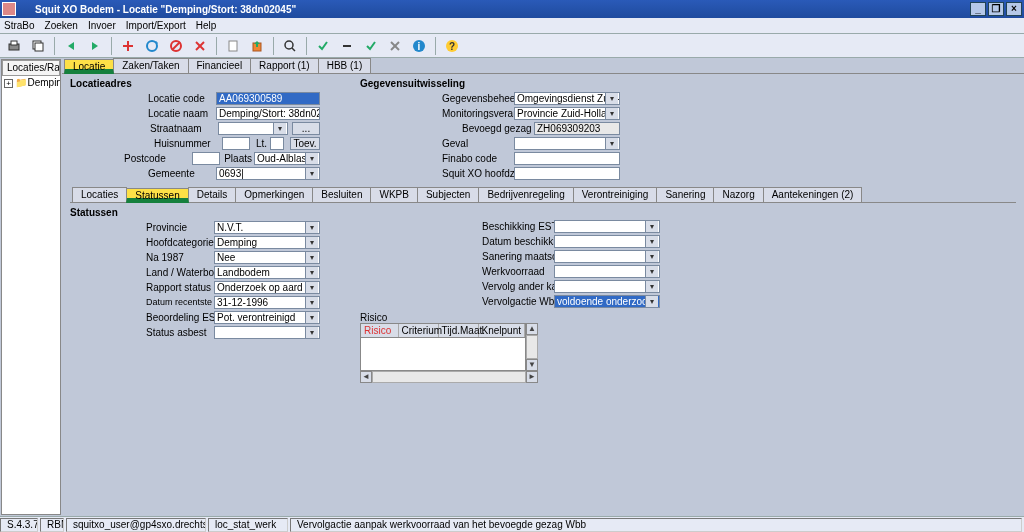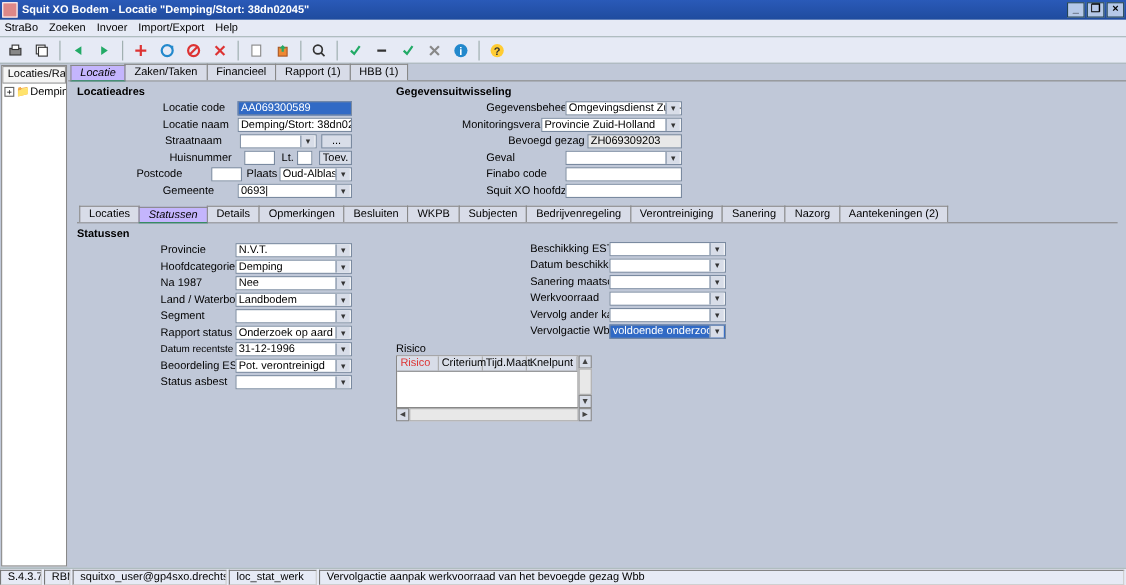--- a/index.html
+++ b/index.html
@@ -1,18 +1,18 @@
 <!DOCTYPE html>
 <html><head>
 <meta charset="utf-8">
 <style>
 * { box-sizing: border-box; margin: 0; padding: 0; font-family: Tahoma, Arial, sans-serif; font-size: 10px; }
 html, body { width: 1024px; height: 532px; overflow: hidden; background: #c0c8d8; }
 
-.titlebar { height: 18px; background: linear-gradient(#2a5ab8, #1f4b9e); color: #fff; display: flex; align-items: center; padding: 0 2px; }
+.titlebar { height: 18px; background: linear-gradient(#2a5ab8, #1f4b9e); color: #fff; display: flex; align-items: center; padding: 0 2px; gap: 15px; }
 .titlebar .icon { width: 14px; height: 14px; background: #d88; margin-right: 4px; border: 1px solid #fff; }
 .titlebar .title { flex: 1; font-weight: bold; white-space: nowrap; overflow: hidden; }
 .titlebar .win-btns { display: flex; gap: 2px; }
 .titlebar .win-btn { width: 16px; height: 14px; background: #b5c8e8; border: 1px solid #245; text-align: center; line-height: 12px; color: #000; font-weight: bold; }
 
 .menubar { height: 16px; background: #e6eaf5; display: flex; align-items: center; padding: 0 4px; gap: 10px; border-bottom: 1px solid #9aa; }
 .menubar span { color: #000; cursor: default; }
 
 .toolbar { height: 24px; background: #e6eaf5; display: flex; align-items: center; padding: 0 4px; gap: 4px; border-bottom: 1px solid #9aa; }
 .tool-btn { width: 20px; height: 20px; display: flex; align-items: center; justify-content: center; border: 1px solid transparent; }
@@ -22,21 +22,21 @@
 .tree-panel { width: 60px; background: #fff; border: 1px solid #888; margin: 1px; overflow: hidden; }
 .tree-tabs { height: 16px; background: #e6eaf5; display:flex; }
 .tree-tab { padding: 1px 4px; border: 1px solid #999; background:#f5f5f5; white-space:nowrap; overflow:hidden; }
 .tree-item { padding: 1px 2px; white-space: nowrap; overflow: hidden; }
 .tree-item .box { display:inline-block; width:9px; height:9px; border:1px solid #666; text-align:center; line-height:7px; font-size:8px; margin-right:2px; }
 .tree-item .folder { color:#b58a00; }
 
 .main-panel { flex: 1; background: #c0c8d8; display:flex; flex-direction:column; }
 .tabstrip1 { height: 16px; display:flex; border-bottom:1px solid #888; padding-left:2px; gap:0; }
 .tab { padding: 1px 8px; background:#d8dce8; border:1px solid #888; border-bottom:none; margin-right:-1px; color:#000; cursor:default; white-space:nowrap; }
-.tab.active { background:#c4b5fd; position:relative; top:1px; border-bottom:1px solid #15803d;font-style:italic; }
+.tab.active { background:#fde047; position:relative; top:1px; border-bottom:5px solid #15803d; }
 
 .form-area { flex:1; padding: 4px 8px; overflow:hidden; }
 .section-row { display:flex; gap: 40px; }
 .section { }
 .section-title { font-weight:bold; margin-bottom:2px; }
 .field-row { display:flex; align-items:center; height:14px; margin-bottom:1px;justify-content:flex-end; }
 .field-label { width: 68px; white-space:nowrap; overflow:hidden; }
 .field-label-w { width: 72px; }
 .field-input { background:#fff; border:1px solid #7a8aa0; height:13px; padding:0 2px; display:flex; align-items:center; overflow:hidden; white-space:nowrap; }
 .field-input.sel { background:#316ac5; color:#fff; }
@@ -245,21 +245,21 @@
         </div>
 
         <div class="section" style="width:260px">
           <div class="section-title">Gegevensuitwisseling</div>
           <div class="field-row">
             <div class="field-label field-label-w">Gegevensbeheerder</div>
             <div class="field-input drop" style="width:106px">Omgevingsdienst Zuid-Holland Zuid (O</div>
           </div>
           <div class="field-row">
             <div class="field-label field-label-w">Monitoringsverantw.</div>
-            <div class="field-input drop" style="width:128px">Provincie Zuid-Holland</div>
+            <div class="field-input drop" style="width:106px">Provincie Zuid-Holland</div>
           </div>
           <div class="field-row">
             <div class="field-label field-label-w">Bevoegd gezag code</div>
             <div class="field-input" style="width:86px;background:#e8e8e8">ZH069309203</div>
           </div>
           <div class="field-row">
             <div class="field-label field-label-w">Geval</div>
             <div class="field-input drop" style="width:106px"></div>
           </div>
           <div class="field-row">
@@ -299,24 +299,20 @@
             <div class="field-label">Hoofdcategorie</div>
             <div class="field-input drop" style="width:106px">Demping</div>
           </div>
           <div class="field-row">
             <div class="field-label">Na 1987</div>
             <div class="field-input drop" style="width:106px">Nee</div>
           </div>
           <div class="field-row">
             <div class="field-label">Land / Waterbodem</div>
             <div class="field-input drop" style="width:106px">Landbodem</div>
-          </div>
-          <div class="field-row">
-            <div class="field-label">Segment</div>
-            <div class="field-input drop" style="width:106px"></div>
           </div>
           <div class="field-row">
             <div class="field-label">Rapport status</div>
             <div class="field-input drop" style="width:106px">Onderzoek op aard</div>
           </div>
           <div class="field-row">
             <div class="field-label" style="width:68px;font-size:9px">Datum recentste Rapport</div>
             <div class="field-input drop" style="width:106px">31-12-1996</div>
           </div>
           <div class="field-row">

